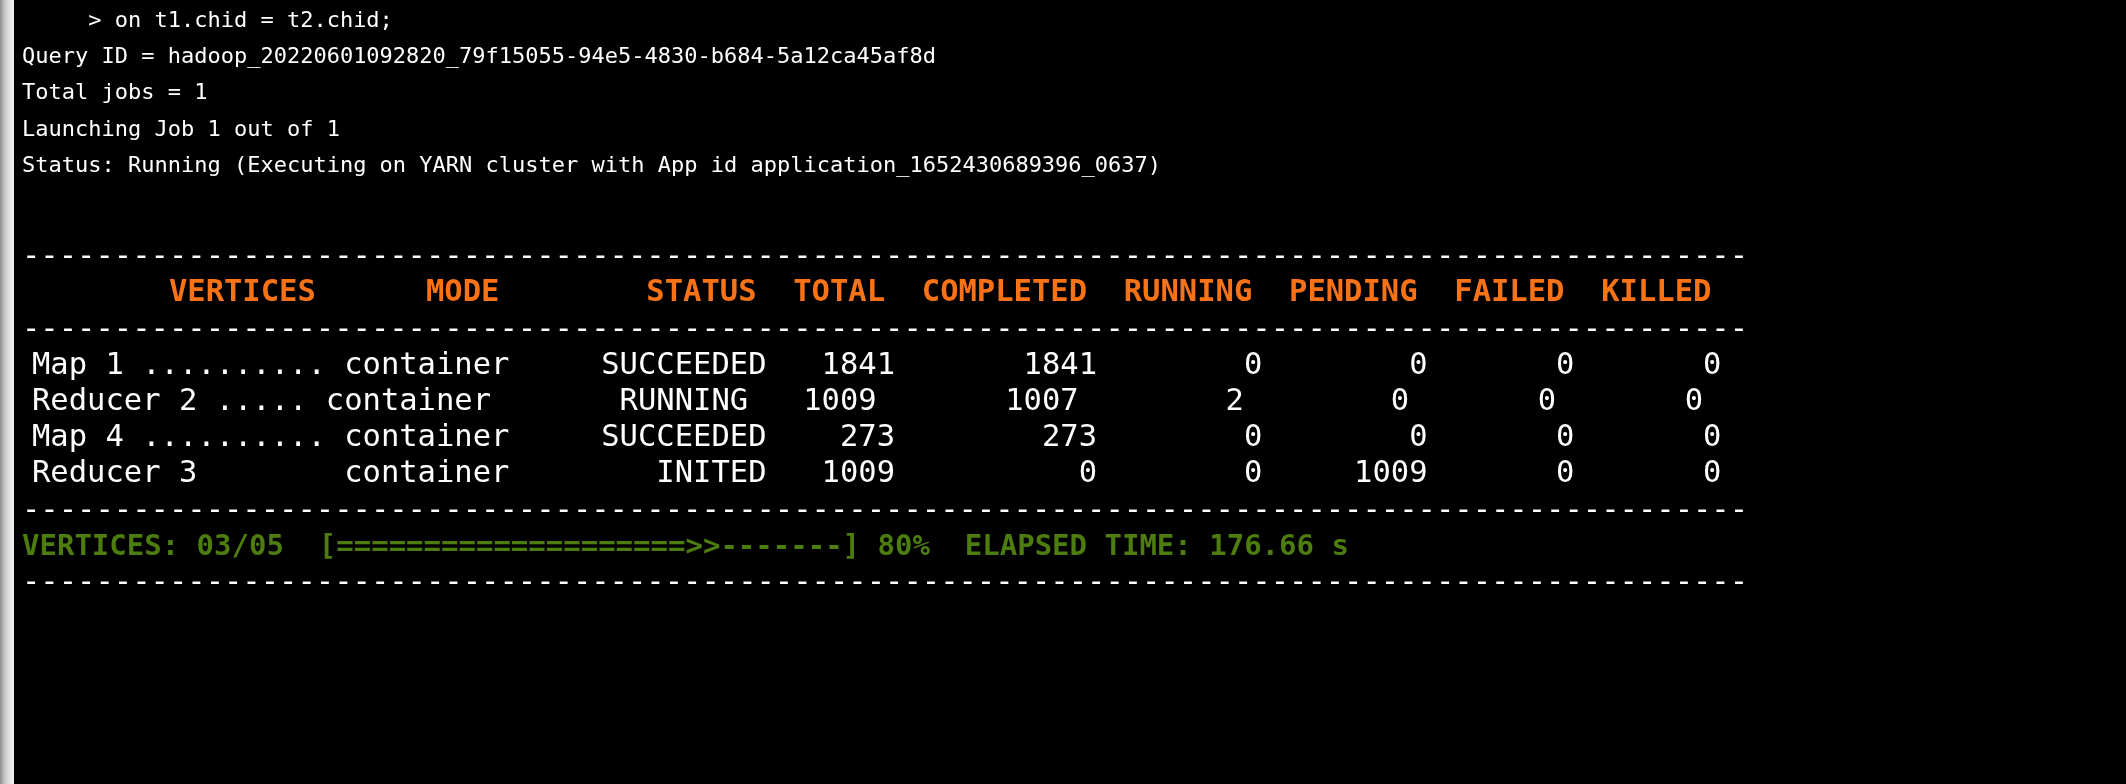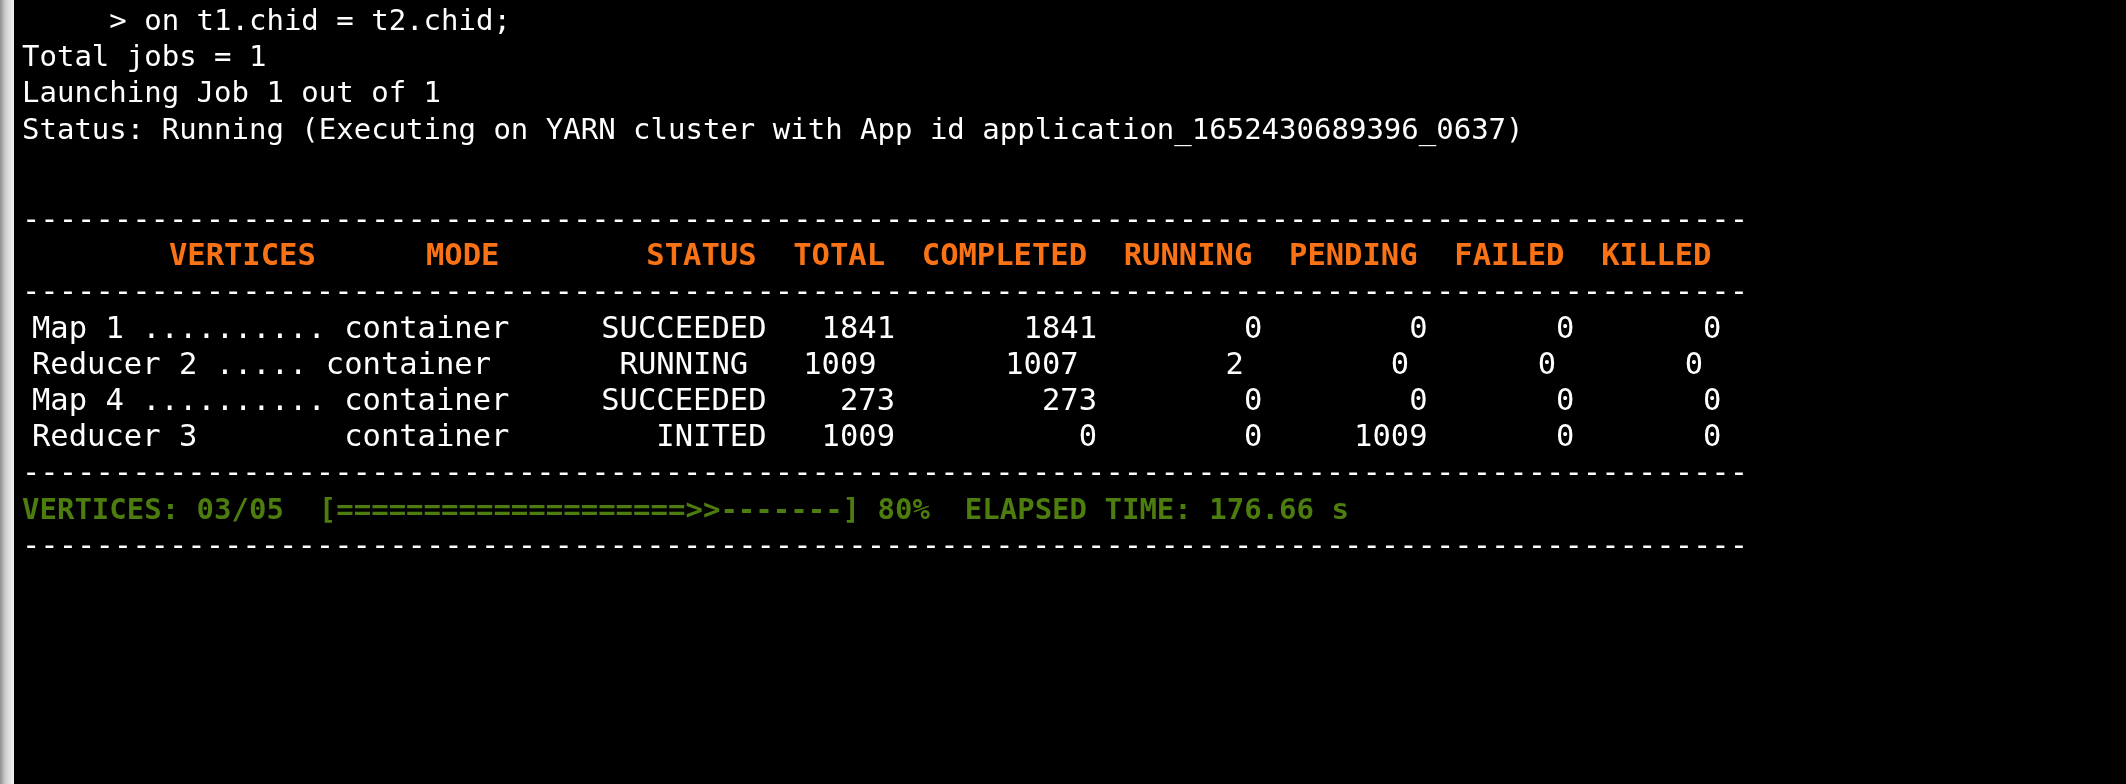--- a/index.html
+++ b/index.html
@@ -31,21 +31,21 @@
   #terminal-screen {
     flex: 1 1 auto;
     background: #000000;
     padding: 0 0 0 8px;
     box-sizing: border-box;
     overflow: hidden;
   }
 
   .line {
     color: #ffffff;
-    font-size: 29px;
+    font-size: 22px;
     line-height: 36.2px;
     white-space: pre;
     letter-spacing: 0px;
     font-family: "DejaVu Sans Mono", "Liberation Mono", monospace;
   }
   .blank {
     height: 36.2px;
   }
   .half-blank {
     height: 18px;
@@ -89,20 +89,21 @@
 
 <div id="terminal-window">
 
   <div id="window-gutter"></div>
 
   <div id="terminal-screen">
 
     <div class="spacer-top"></div>
 
     <div class="line">     &gt; on t1.chid = t2.chid;</div>
+    <div class="line">Query ID = hadoop_20220601092820_79f15055-94e5-4830-b684-5a12ca45af8d</div>
     <div class="line">Total jobs = 1</div>
     <div class="line">Launching Job 1 out of 1</div>
     <div class="line">Status: Running (Executing on YARN cluster with App id application_1652430689396_0637)</div>
 
     <div class="blank"></div>
     <div class="half-blank"></div>
 
     <div class="rule">----------------------------------------------------------------------------------------------</div>
     <div class="hdr">        VERTICES      MODE        STATUS  TOTAL  COMPLETED  RUNNING  PENDING  FAILED  KILLED</div>
     <div class="rule">----------------------------------------------------------------------------------------------</div>

